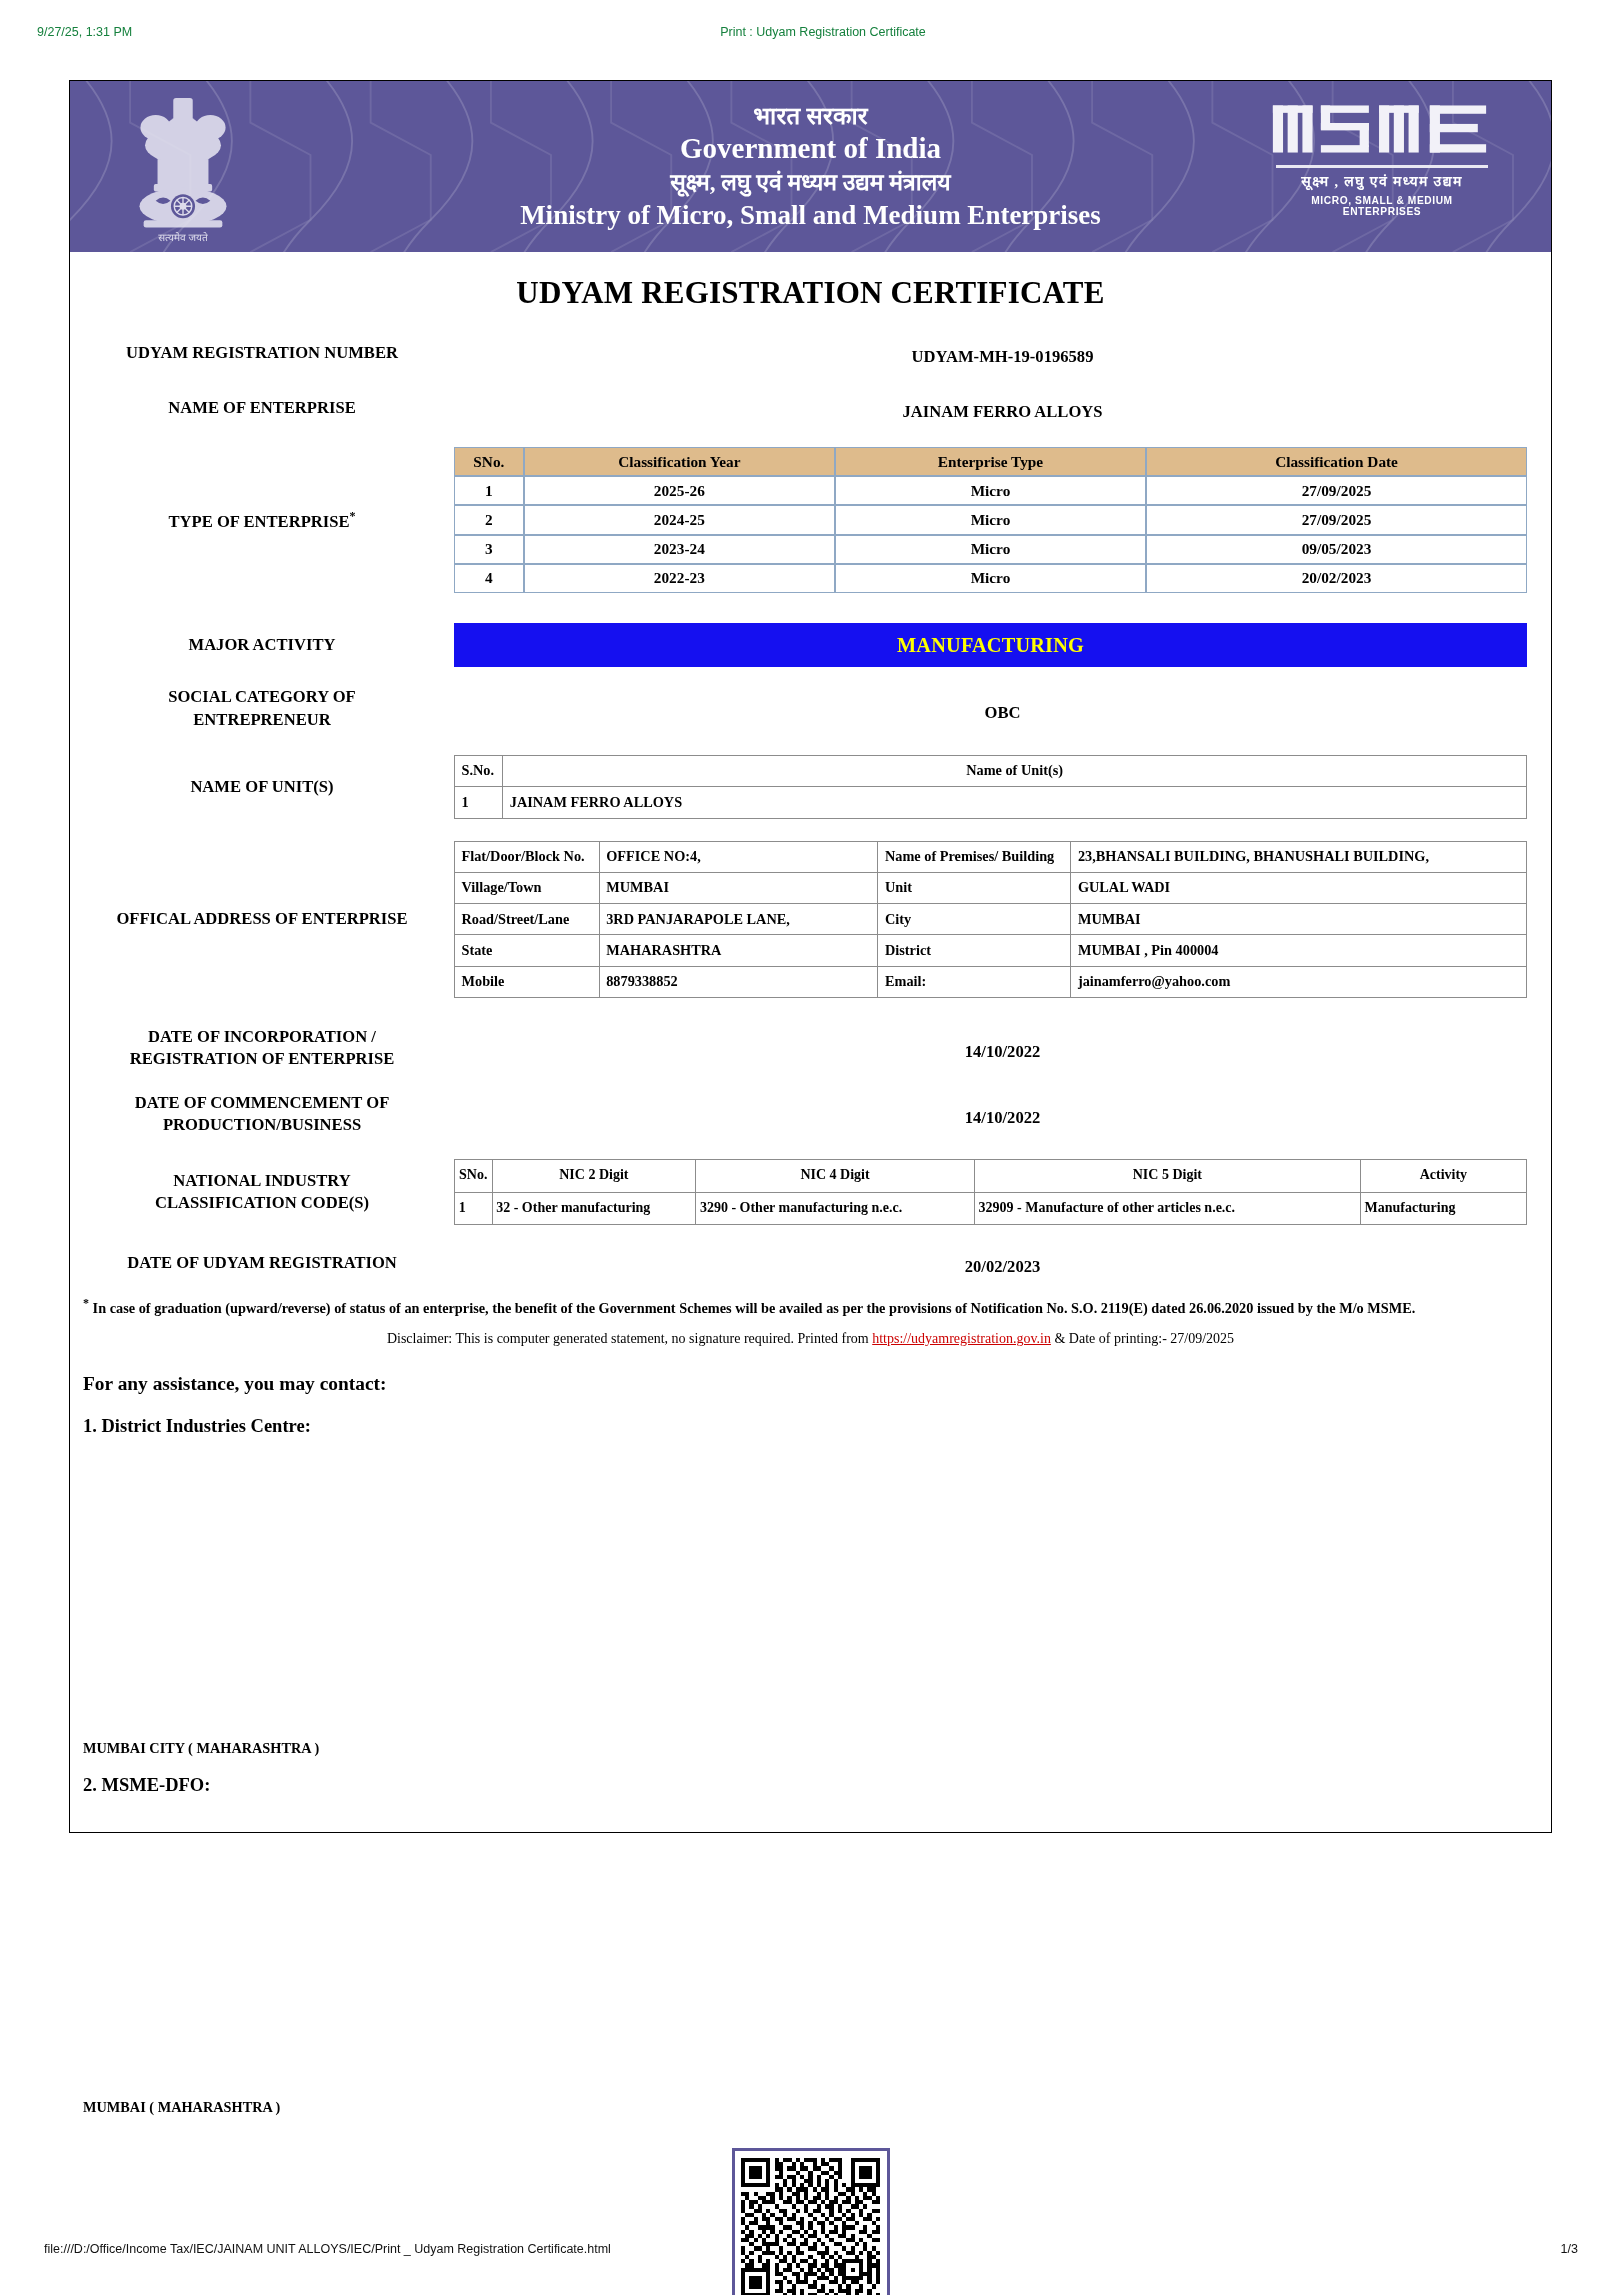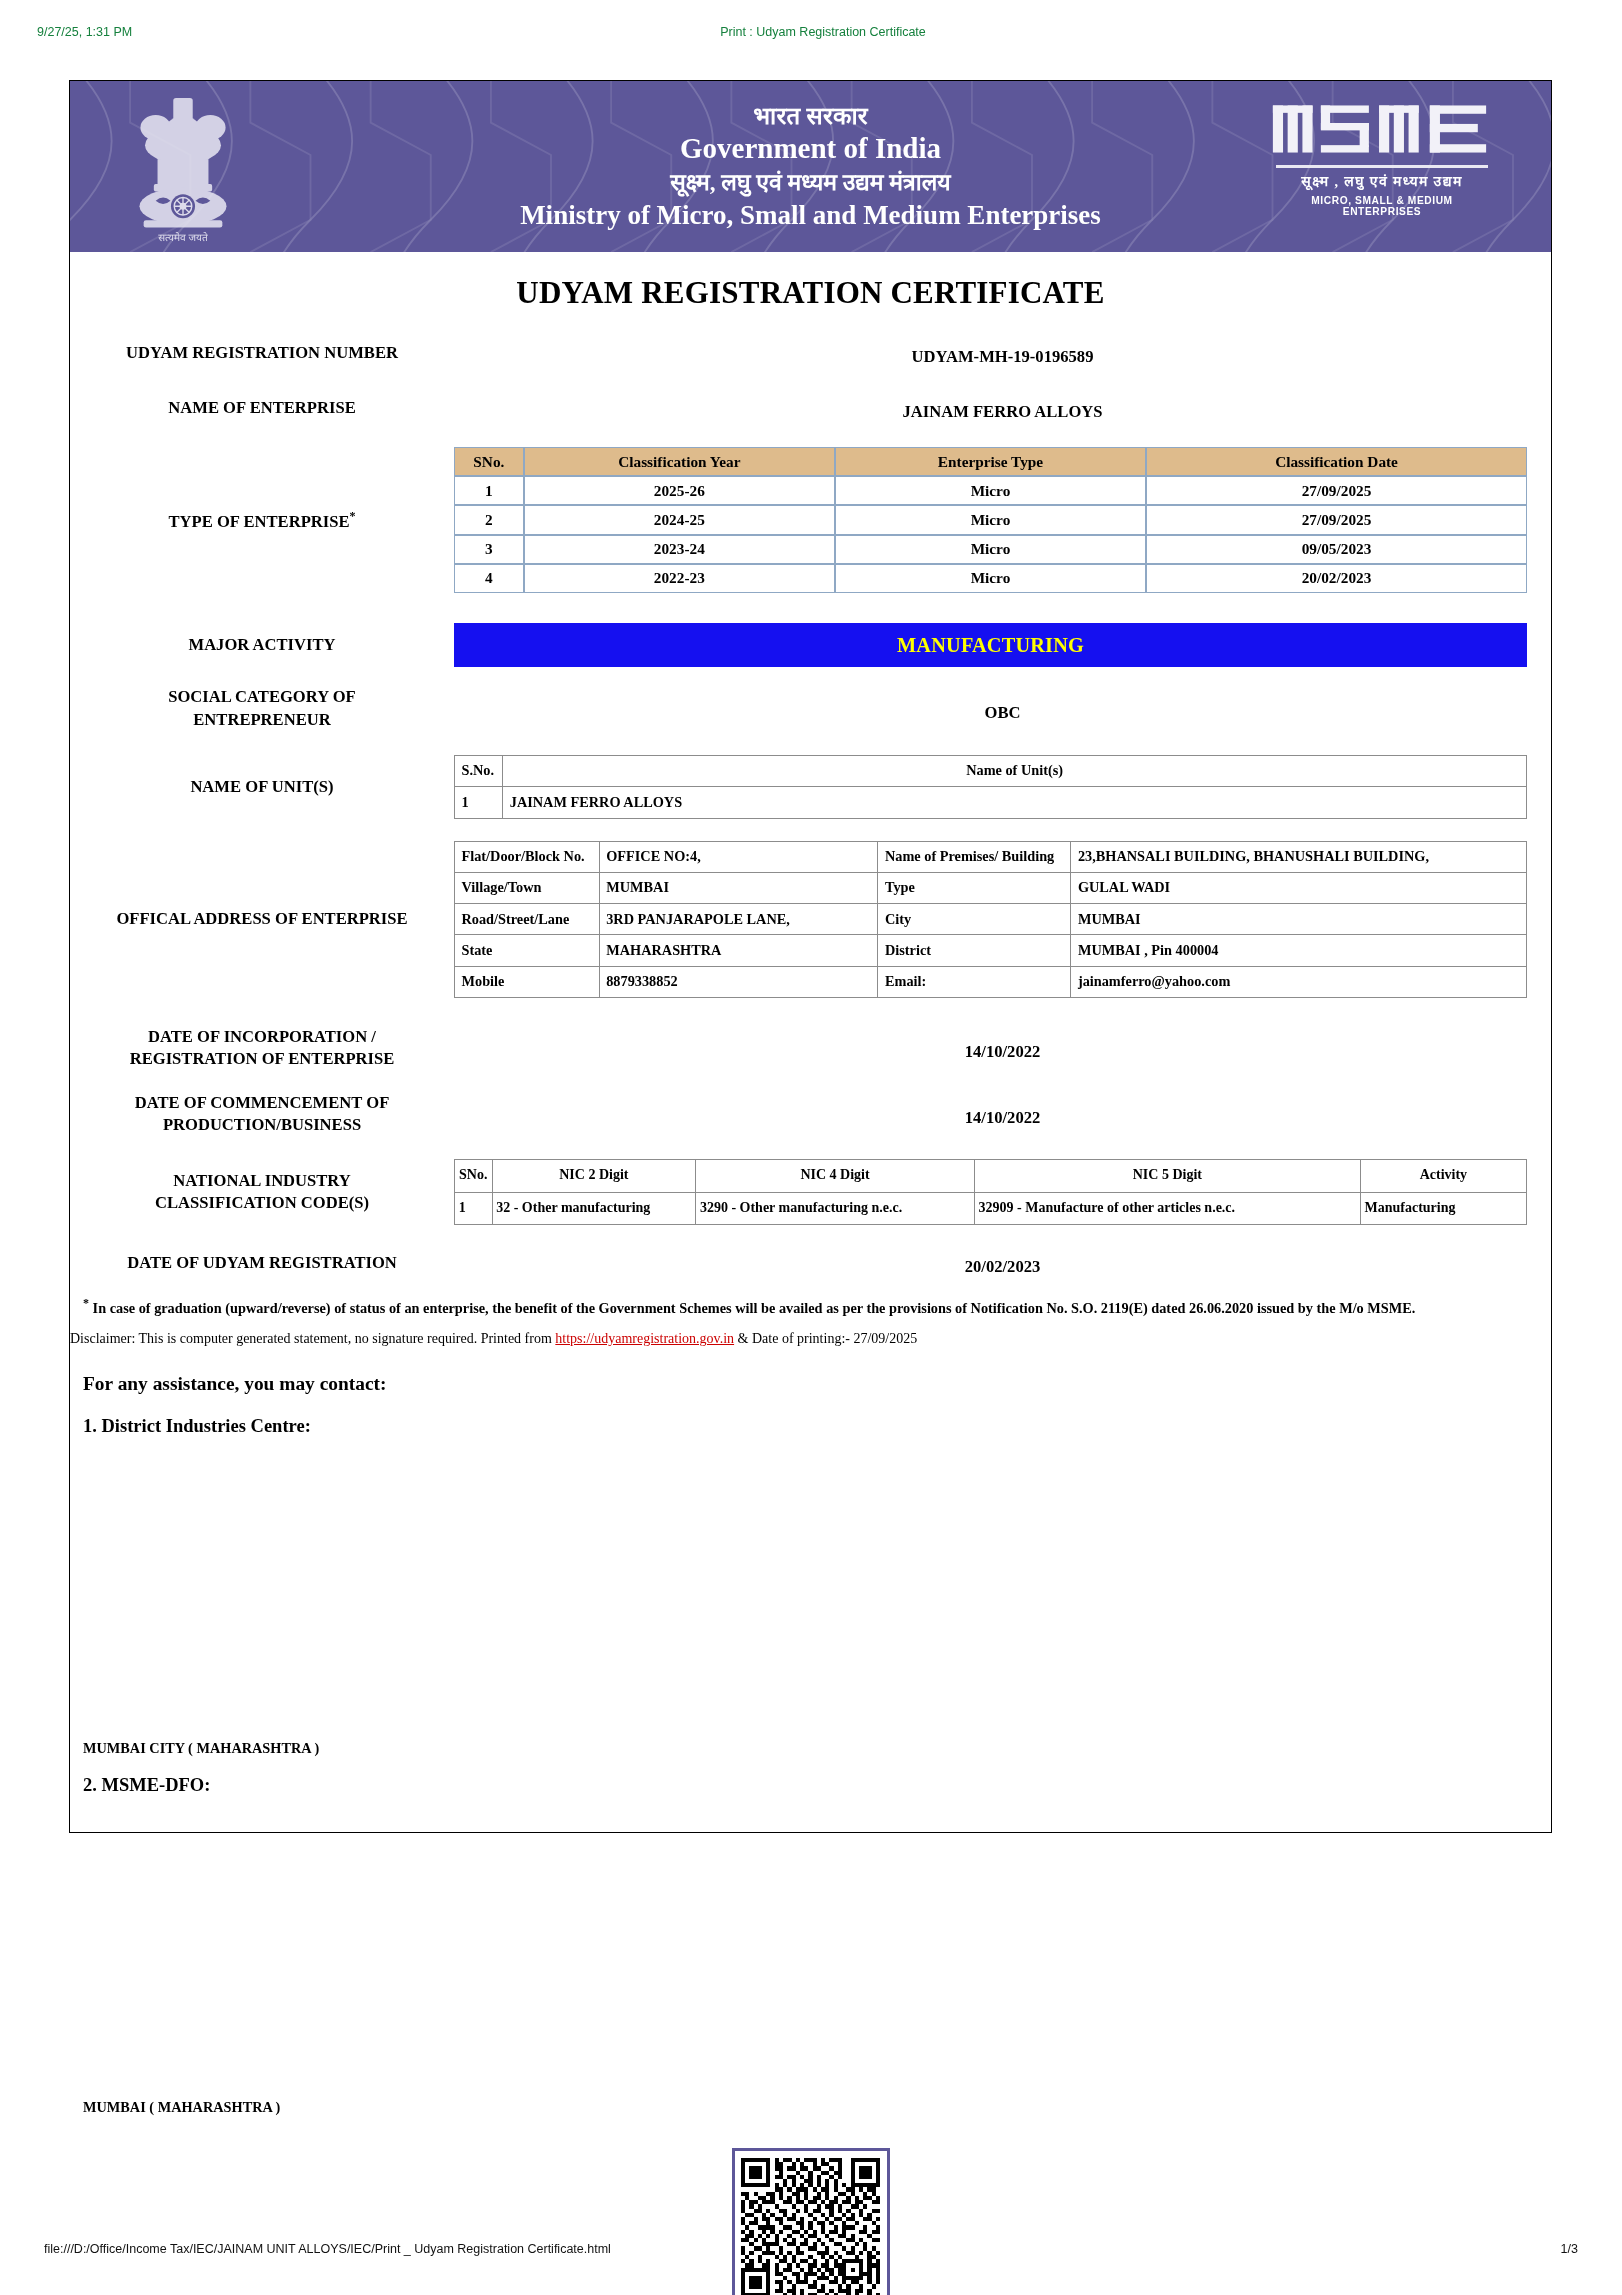--- a/index.html
+++ b/index.html
@@ -134,21 +134,21 @@
   .nic-5   { width:36%; }
   .nic-a   { width:15.5%; }
 
   
   .footnote {
     font-size:14.3px; font-weight:700; line-height:1.45;
     padding:0 24px 0 13px; text-align:justify;
   }
   .footnote sup { font-size:12px; }
   .disclaimer {
-    text-align:left; font-size:14px; margin-top:13px; font-weight:400;
+    text-align:center; font-size:14px; margin-top:13px; font-weight:400;
   }
   .disclaimer .link { color:#cc0000; text-decoration:underline; }
 
   .assist-head { font-size:19.4px; font-weight:700; padding-left:13px; }
   .assist-row { display:flex; align-items:flex-start; padding-left:13px;flex-direction:column; }
   .assist-k { font-size:18.5px; font-weight:700; width:324px; flex:0 0 324px;}
   .assist-v { font-size:14.3px; font-weight:700; }
 
   
   .qr-wrap { display:flex; justify-content:center; }
@@ -358,21 +358,21 @@
         <tbody>
             <tr>
           <td class="addr-k lead">Flat/Door/Block No.</td>
           <td class="addr-v">OFFICE NO:4,</td>
           <td class="addr-k2 lead">Name of Premises/ Building</td>
           <td class="addr-v2">23,BHANSALI BUILDING, BHANUSHALI BUILDING,</td>
         </tr>
         <tr>
           <td class="addr-k lead">Village/Town</td>
           <td class="addr-v">MUMBAI</td>
-          <td class="addr-k2 lead">Type</td>
+          <td class="addr-k2 lead">Unit</td>
           <td class="addr-v2">GULAL WADI</td>
         </tr>
         <tr>
           <td class="addr-k lead">Road/Street/Lane</td>
           <td class="addr-v">3RD PANJARAPOLE LANE,</td>
           <td class="addr-k2 lead">City</td>
           <td class="addr-v2">MUMBAI</td>
         </tr>
         <tr>
           <td class="addr-k lead">State</td>

